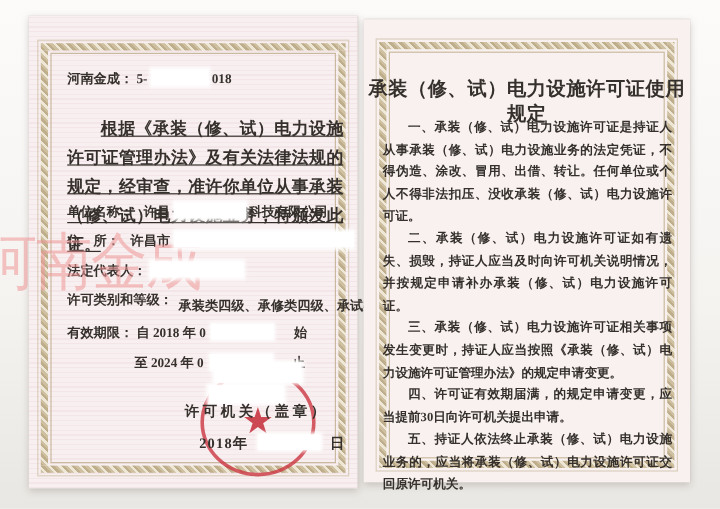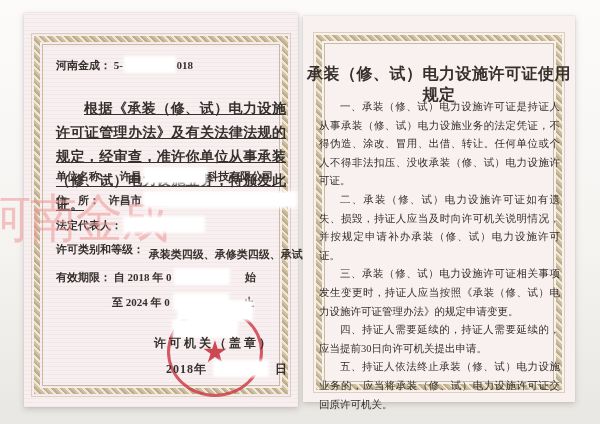--- a/index.html
+++ b/index.html
@@ -54,21 +54,21 @@
 
   .authority{left:110px;top:322px;width:160px;text-align:center;letter-spacing:3px;font-size:12px;z-index:3;}
   .dateline{left:142px;top:348px;font-size:12px;letter-spacing:1px;z-index:3;}
 
   .reg-title{
     position:absolute;left:0;top:48px;width:100%;margin:0;
     text-align:center;font-size:16px;font-weight:700;letter-spacing:.5px;
   }
   .reg-body{
     position:absolute;left:16px;right:15px;top:82px;
-    font-size:10.5px;font-weight:400;line-height:18.6px;text-align:justify;
+    font-size:10.5px;font-weight:700;line-height:18.6px;text-align:justify;
   }
   .reg-body p{margin:0;text-indent:2em;}
 
   .watermark{
     position:absolute;left:-16px;top:184px;
     font-size:52px;font-weight:400;letter-spacing:-1px;
     color:#ee9797;opacity:.55;
     transform:scaleX(.9);transform-origin:left center;
     pointer-events:none;white-space:nowrap;
   }
@@ -143,20 +143,20 @@
     </div>
   </div>
 
   <div class="page page-right">
     <div class="frame frame-right"></div>
     <h2 class="reg-title">承装（修、试）电力设施许可证使用规定</h2>
     <div class="reg-body">
       <p>一、承装（修、试）电力设施许可证是持证人从事承装（修、试）电力设施业务的法定凭证，不得伪造、涂改、冒用、出借、转让。任何单位或个人不得非法扣压、没收承装（修、试）电力设施许可证。</p>
       <p>二、承装（修、试）电力设施许可证如有遗失、损毁，持证人应当及时向许可机关说明情况，并按规定申请补办承装（修、试）电力设施许可证。</p>
       <p>三、承装（修、试）电力设施许可证相关事项发生变更时，持证人应当按照《承装（修、试）电力设施许可证管理办法》的规定申请变更。</p>
-      <p>四、持证人需要延续的，持证人需要延续的，应当提前30日向许可机关提出申请。</p>
+      <p>四、许可证有效期届满，的规定申请变更，应当提前30日向许可机关提出申请。</p>
       <p>五、持证人依法终止承装（修、试）电力设施业务的，应当将承装（修、试）电力设施许可证交回原许可机关。</p>
     </div>
   </div>
 
   <div class="watermark">河南金成</div>
 
 </div>
 
 </body></html>

